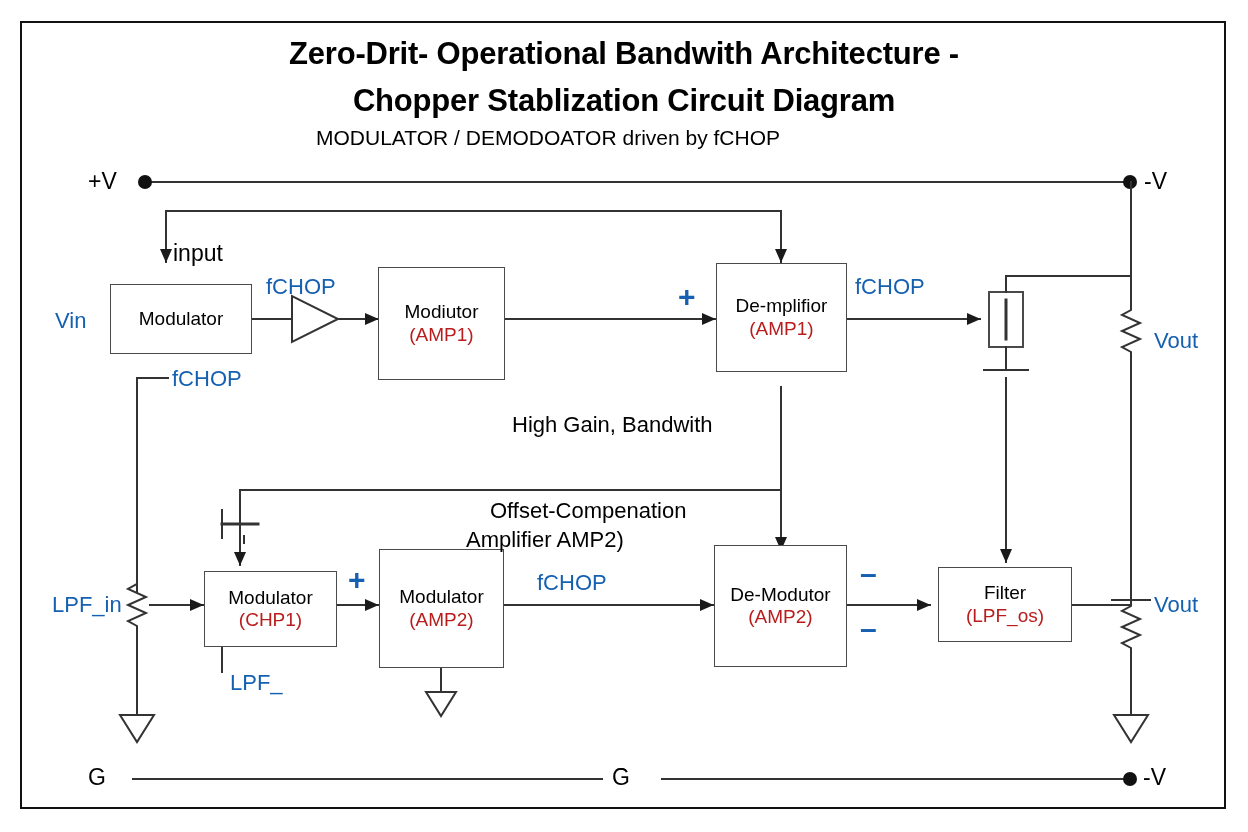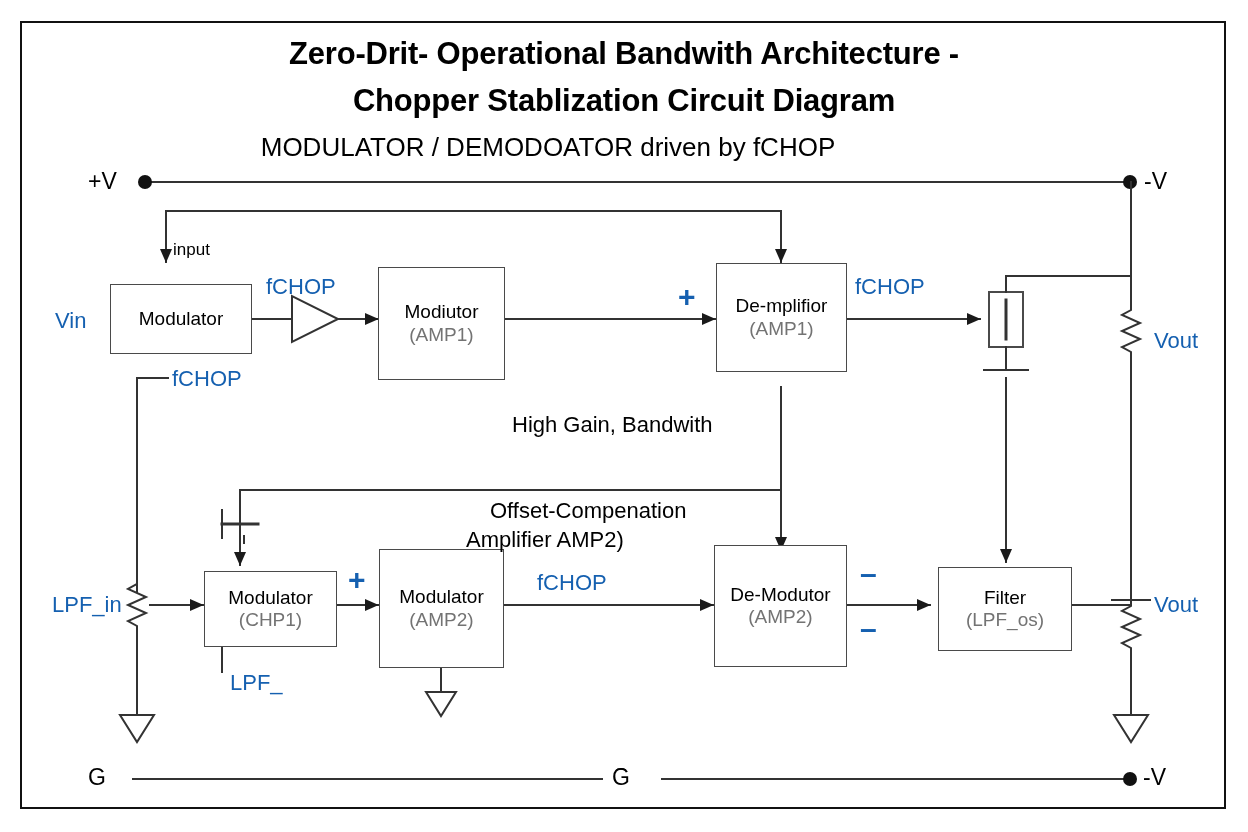--- a/index.html
+++ b/index.html
@@ -45,33 +45,33 @@
     color: #000000;
     font-size: 31px;
     letter-spacing: -0.2px;
     line-height: 1;
     white-space: nowrap;
   }
   #title1 { top: 38px; }
   #title2 { top: 85px; }
   #subtitle {
     position: absolute;
-    top: 132px;
+    top: 126px;
     width: 1096px;
     text-align: center;
-    font-size: 26px;
+    font-size: 21px;
     color: #000000;
     white-space: nowrap;
   }
 
   
   .lbl {
     position: absolute;
     color: #000000;
-    font-size: 17px;
+    font-size: 23px;
     white-space: nowrap;
     line-height: 1.15;
   }
   .lbl.blue { color: #1560b0; }
   .lbl.big  { font-size: 22px; }
   .lbl.rail { font-size: 23px; }
   .lbl.sign { font-size: 30px; font-weight: bold; color: #1560b0; }
 
   
   .block {
@@ -80,21 +80,21 @@
     background: #ffffff;
     box-sizing: border-box;
     display: flex;
     flex-direction: column;
     align-items: center;
     justify-content: center;
     font-size: 19px;
     color: #000000;
     line-height: 1.18;
   }
-  .block .sub { color: #737373; }
+  .block .sub { color: #b91c1c; }
 </style>
 </head>
 <body>
 
 <div id="canvas">
 
   <div id="frame"></div>
 
   <div class="title-line" id="title1">Zero-Drit- Operational Bandwith Architecture -</div>
   <div class="title-line" id="title2">Chopper Stablization Circuit Diagram</div>
@@ -201,21 +201,21 @@
   <div class="block" style="left:379px; top:549px; width:125px; height:119px;">
     <span>Modulator</span>
     <span class="sub">(AMP2)</span>
   </div>
 
   <div class="block" style="left:714px; top:545px; width:133px; height:122px;">
     <span>De-Modutor</span>
     <span class="sub">(AMP2)</span>
   </div>
 
-  <div class="block" style="left:938px; top:567px; width:134px; height:84px;">
+  <div class="block" style="left:938px; top:567px; width:134px; height:75px;">
     <span>Filter</span>
     <span class="sub">(LPF_os)</span>
   </div>
 
   <div class="lbl rail" style="left:88px; top:168px;">+V</div>
   <div class="lbl rail" style="left:1144px; top:168px;">-V</div>
   <div class="lbl rail" style="left:88px; top:764px;">G</div>
   <div class="lbl rail" style="left:612px; top:764px;">G</div>
   <div class="lbl rail" style="left:1143px; top:764px;">-V</div>
 

